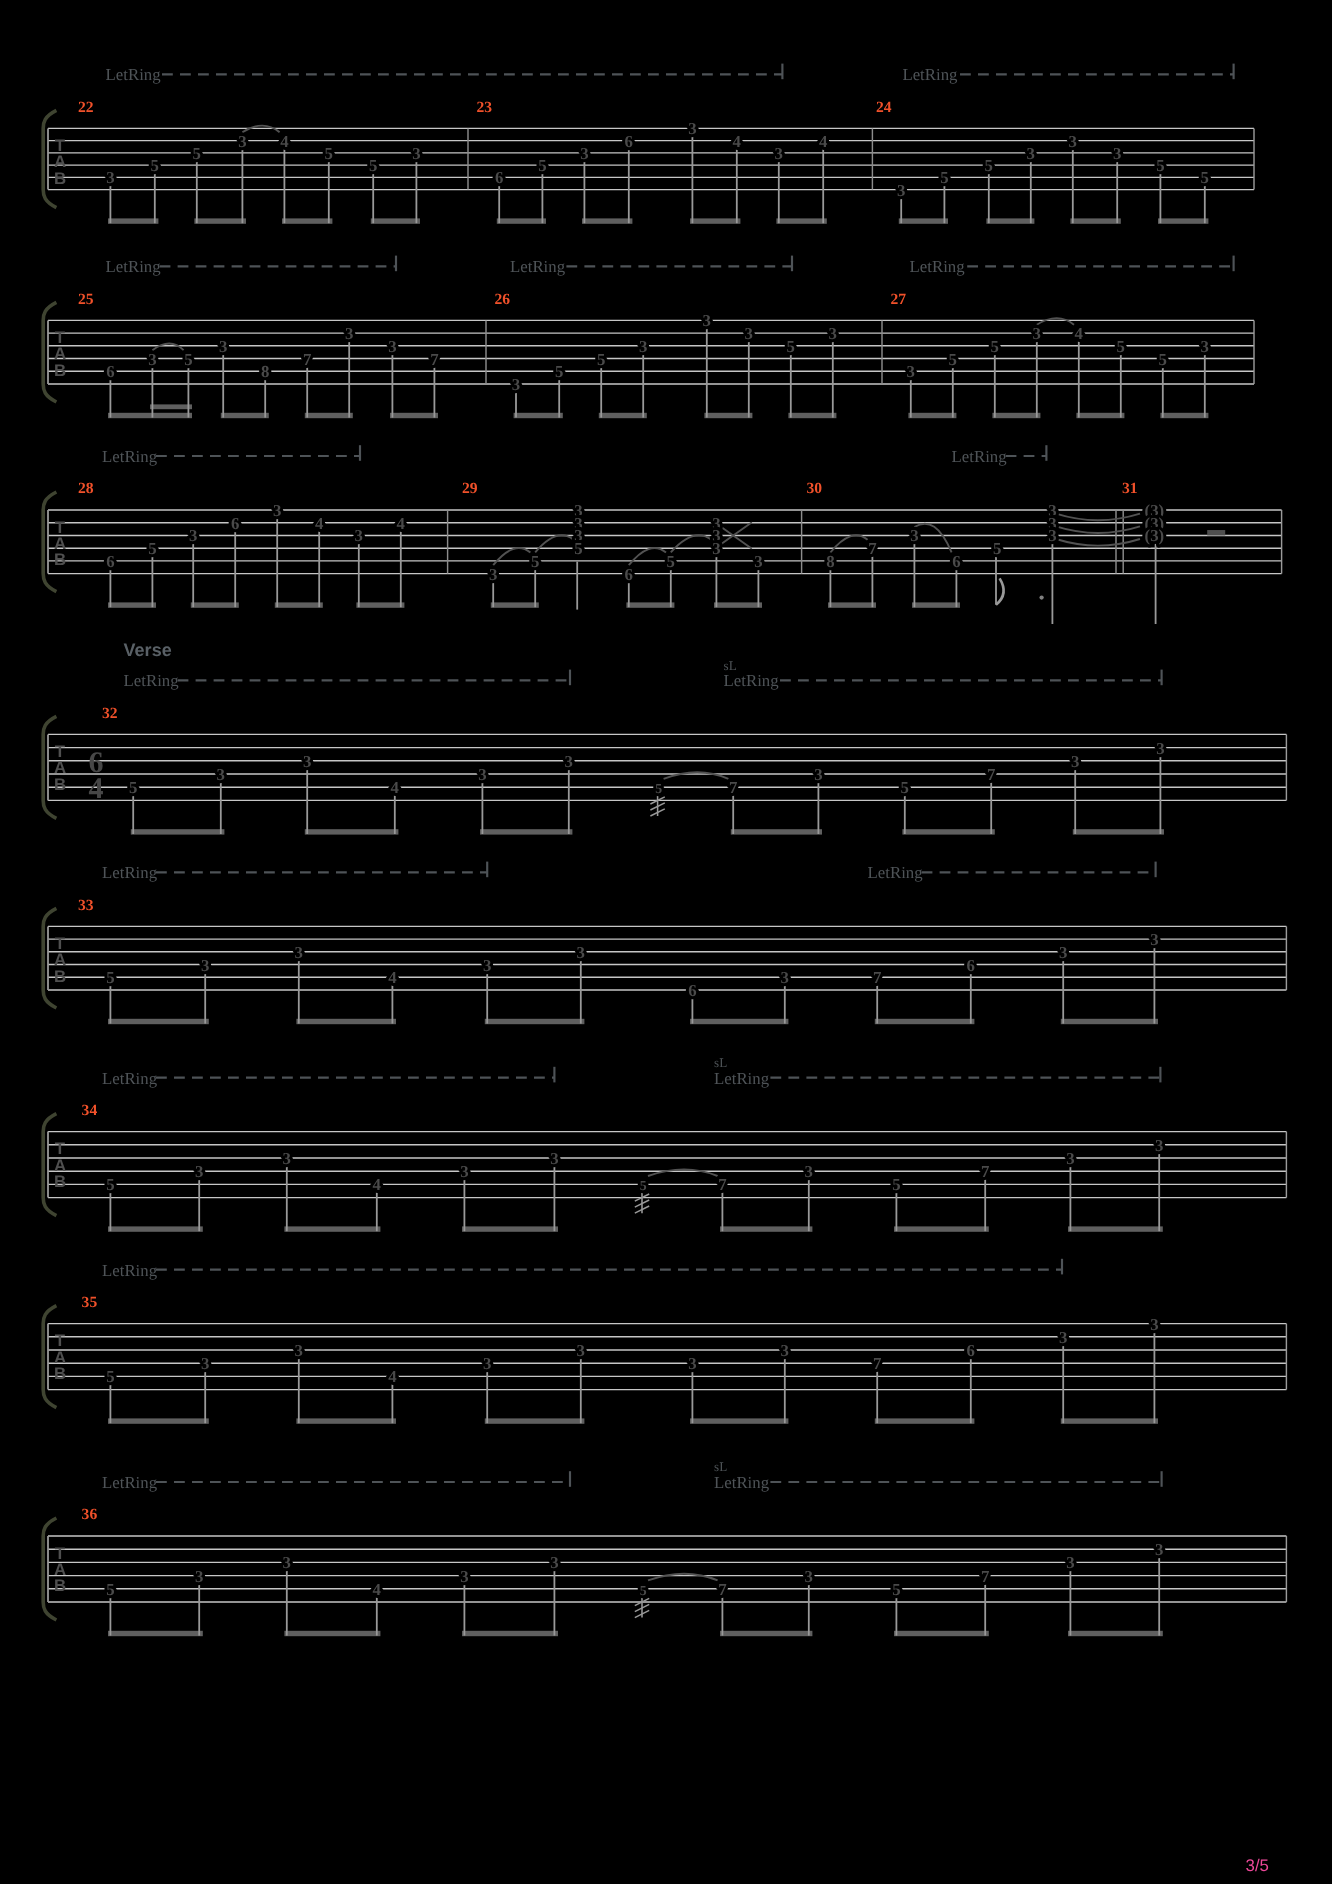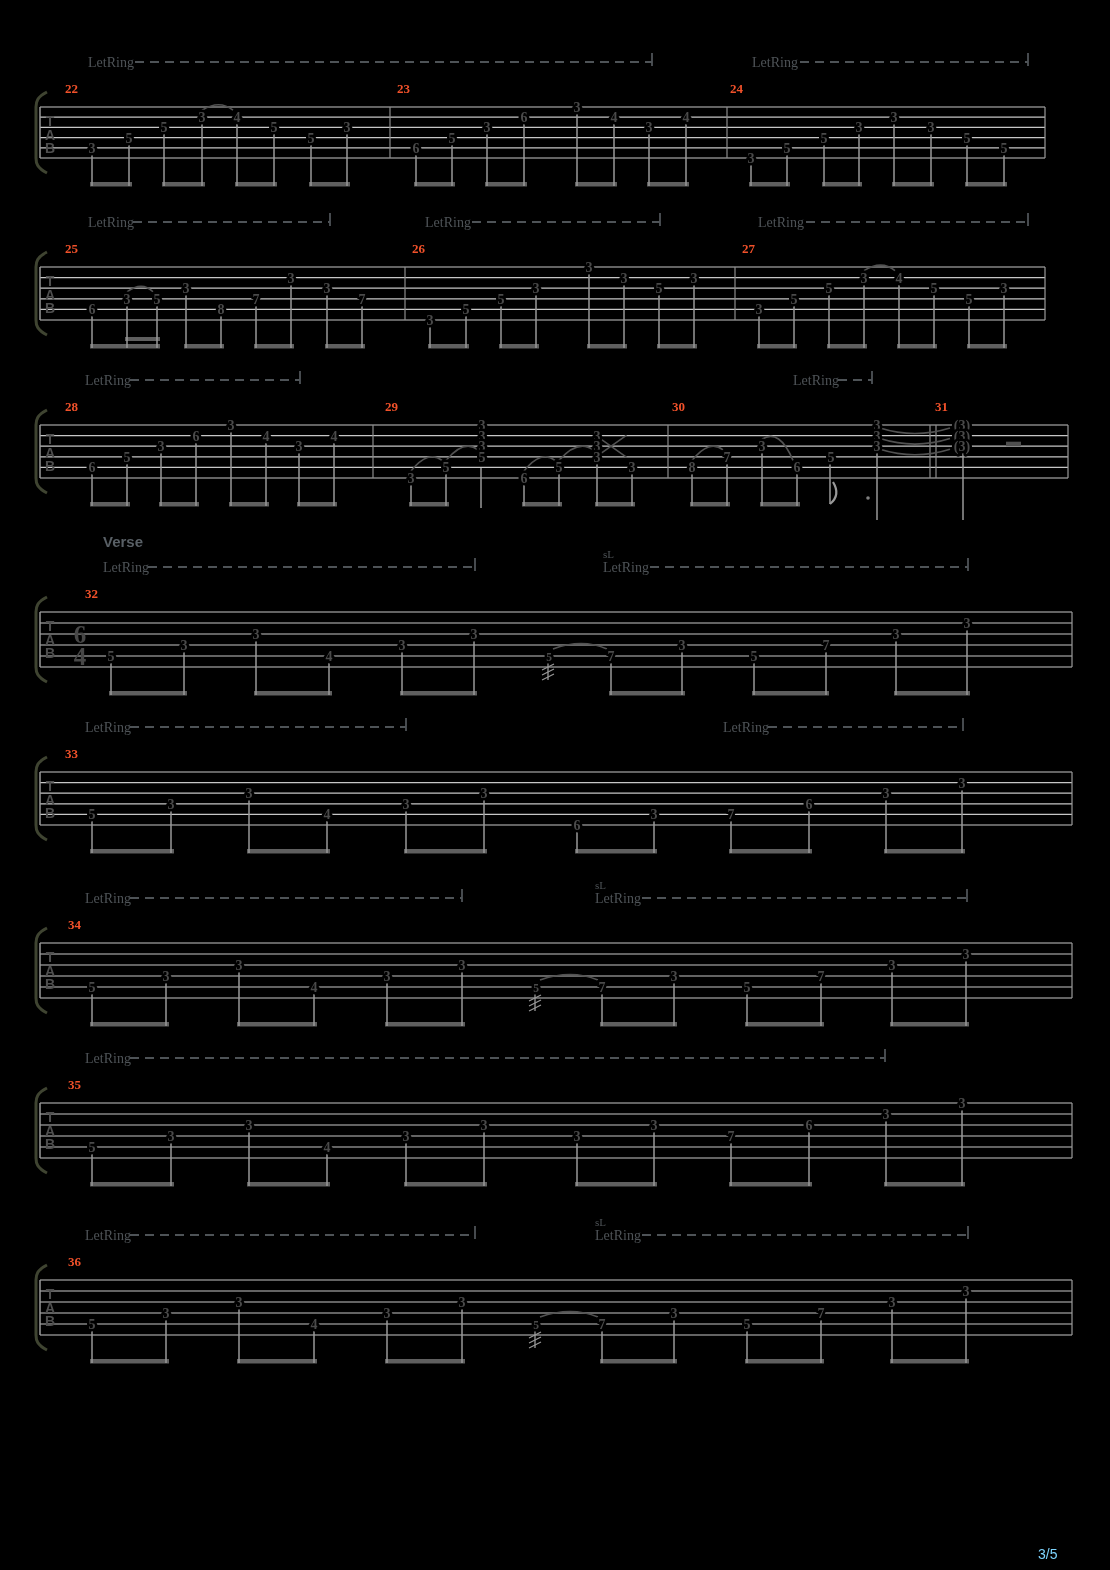--- a/index.html
+++ b/index.html
@@ -9,21 +9,21 @@
   .digit{font:bold 14px "Liberation Serif",serif;fill:#4a4a4a;stroke:#000;stroke-width:5px;
          paint-order:stroke;stroke-linejoin:round;}
   .grace{font-size:11.5px;}
   .letring{font:14px "Liberation Serif",serif;fill:#4e5357;}
   .sl{font:11px "Liberation Serif",serif;fill:#4e5357;}
   .mnum{font:bold 13px "Liberation Serif",serif;fill:#f1512a;}
   .verse{font:bold 15px "Liberation Sans",sans-serif;fill:#596066;}
   .clef{font:bold 14px "Liberation Sans",sans-serif;fill:#4f4f4f;}
   .tsig{font:bold 25px "Liberation Serif",serif;fill:#474747;}
   .footer{position:absolute;left:1038px;top:1546px;font:14px "Liberation Sans",sans-serif;
-          color:#7dd3fc;}
+          color:#ec4899;}
 </style>
 </head>
 <body>
 
 <div id="page">
   <svg id="sheet" width="1110" height="1570" viewBox="0 0 1110 1570">
       <g>
         <g>
           <line x1="40" y1="107" x2="1045" y2="107" stroke="#c6c6c6" stroke-width="1.2"></line>
           <line x1="40" y1="117.2" x2="1045" y2="117.2" stroke="#c6c6c6" stroke-width="1.2"></line>

